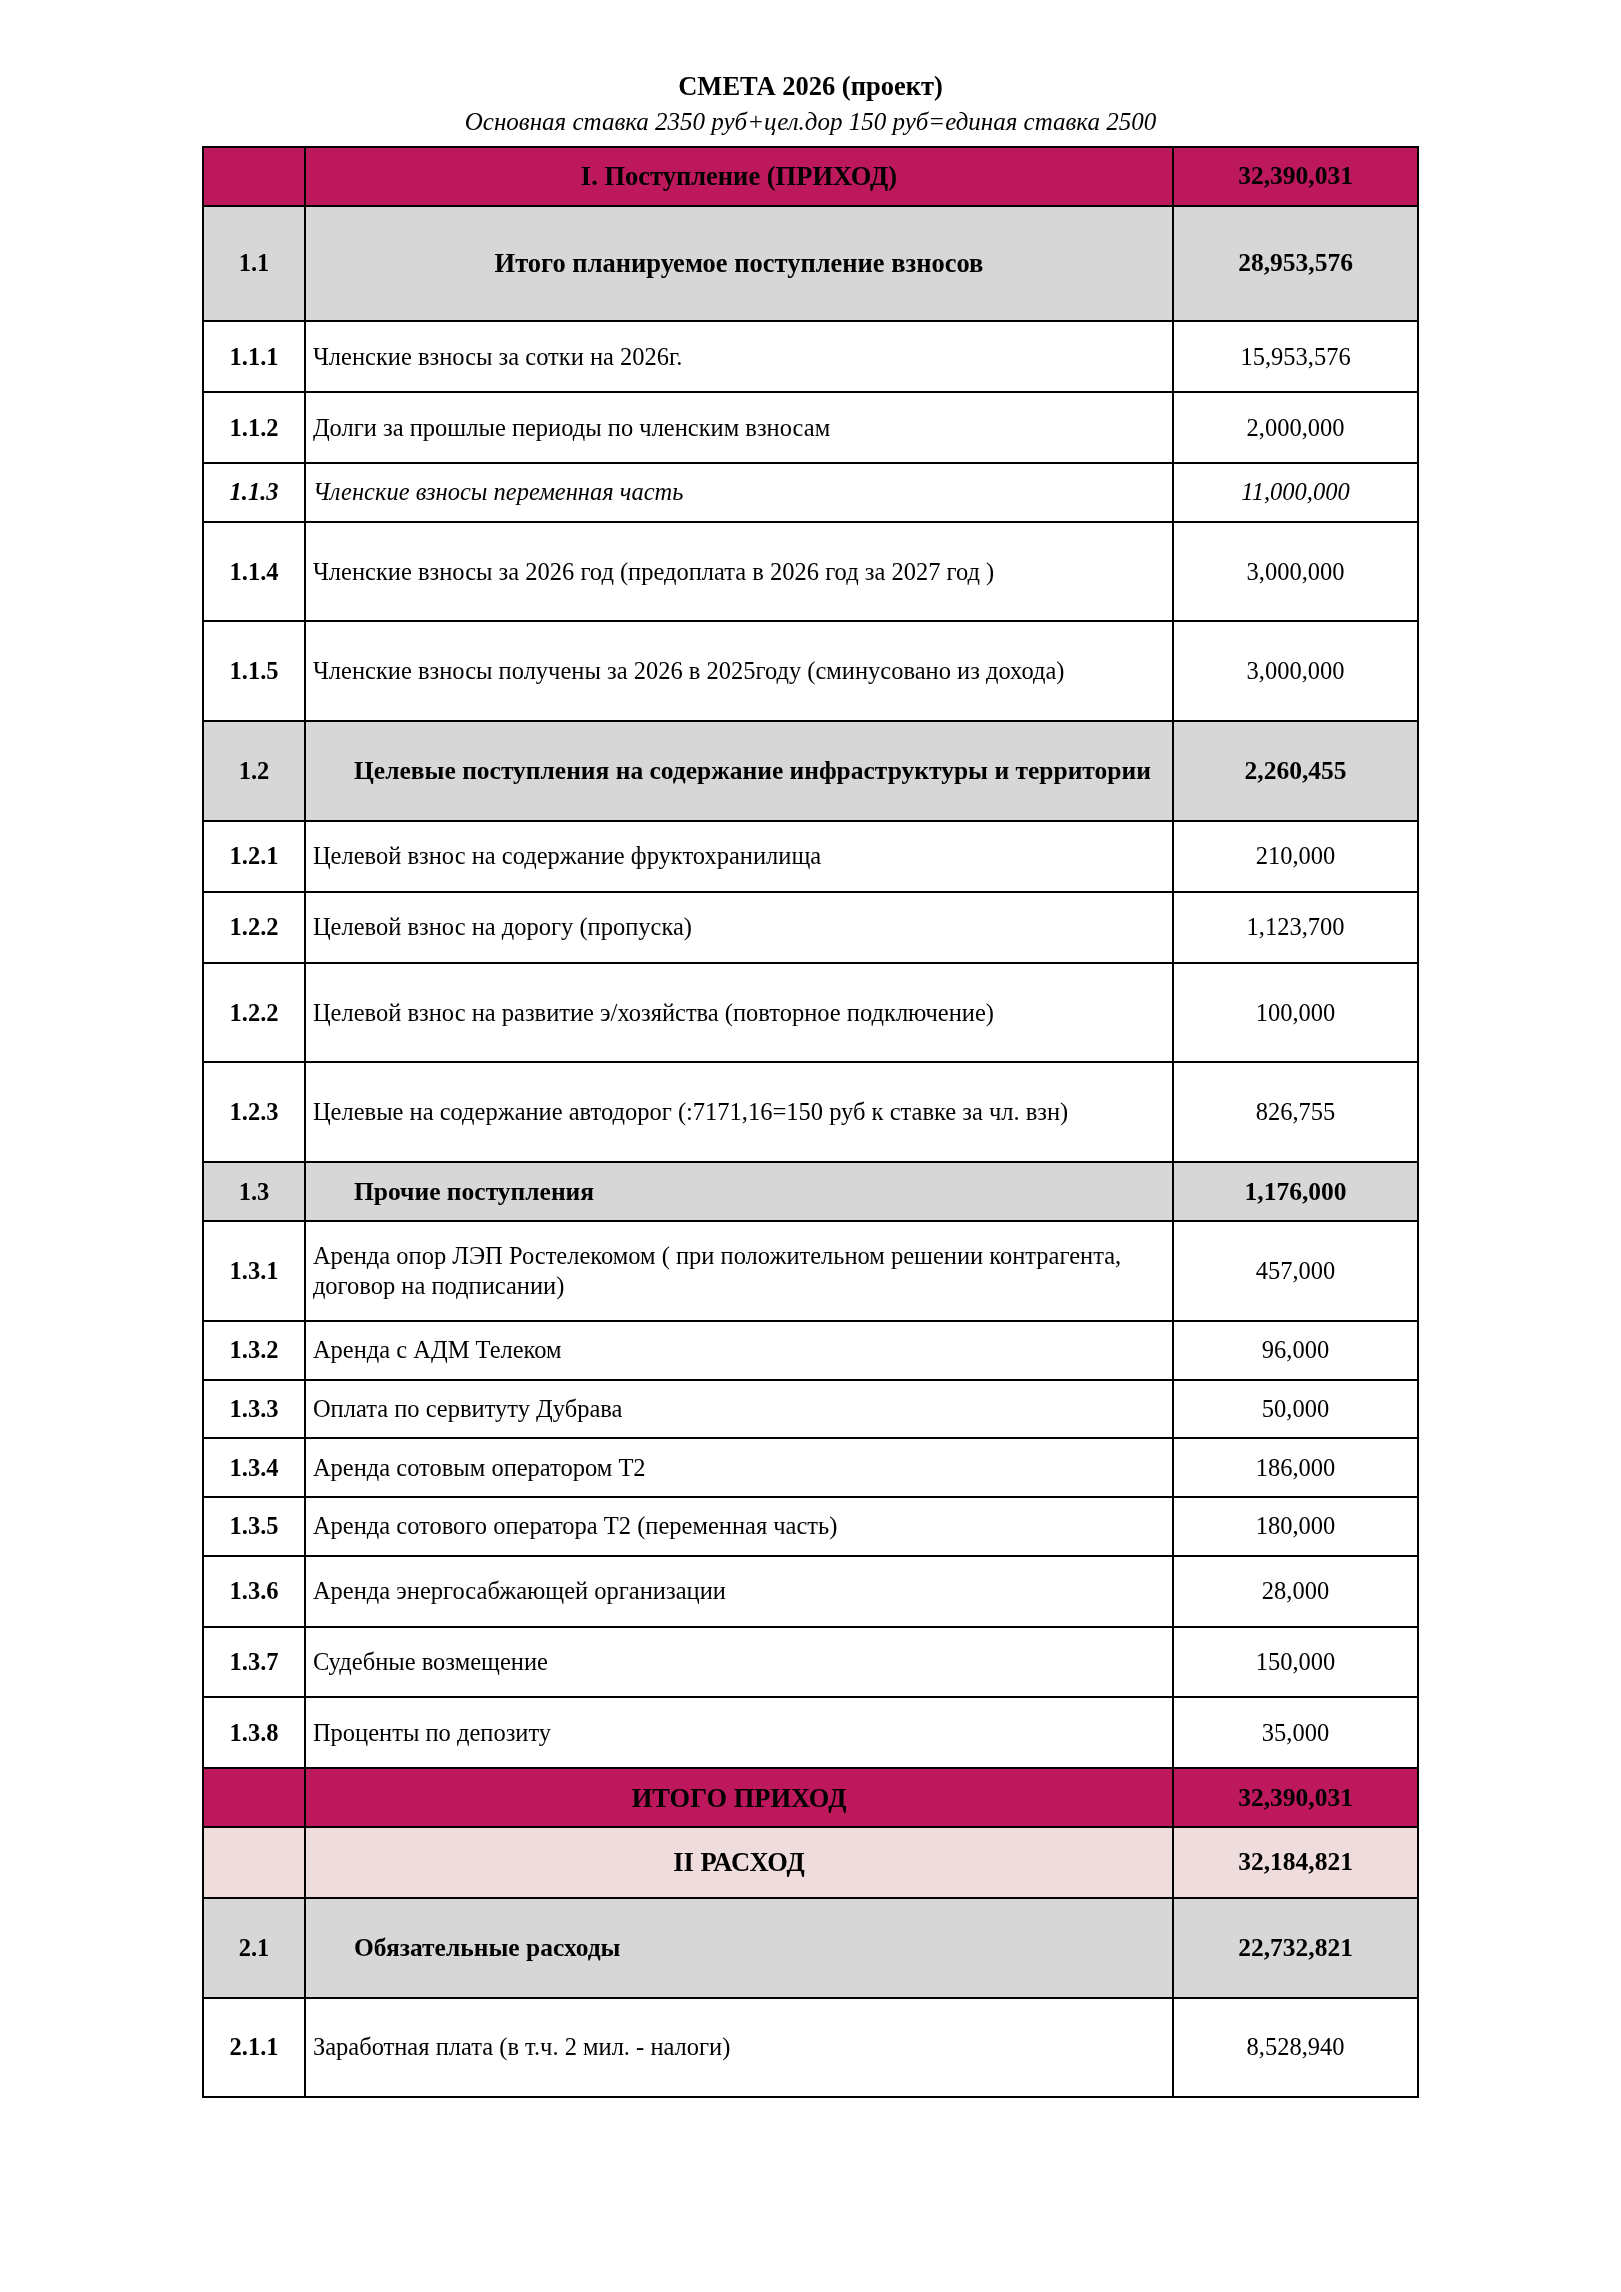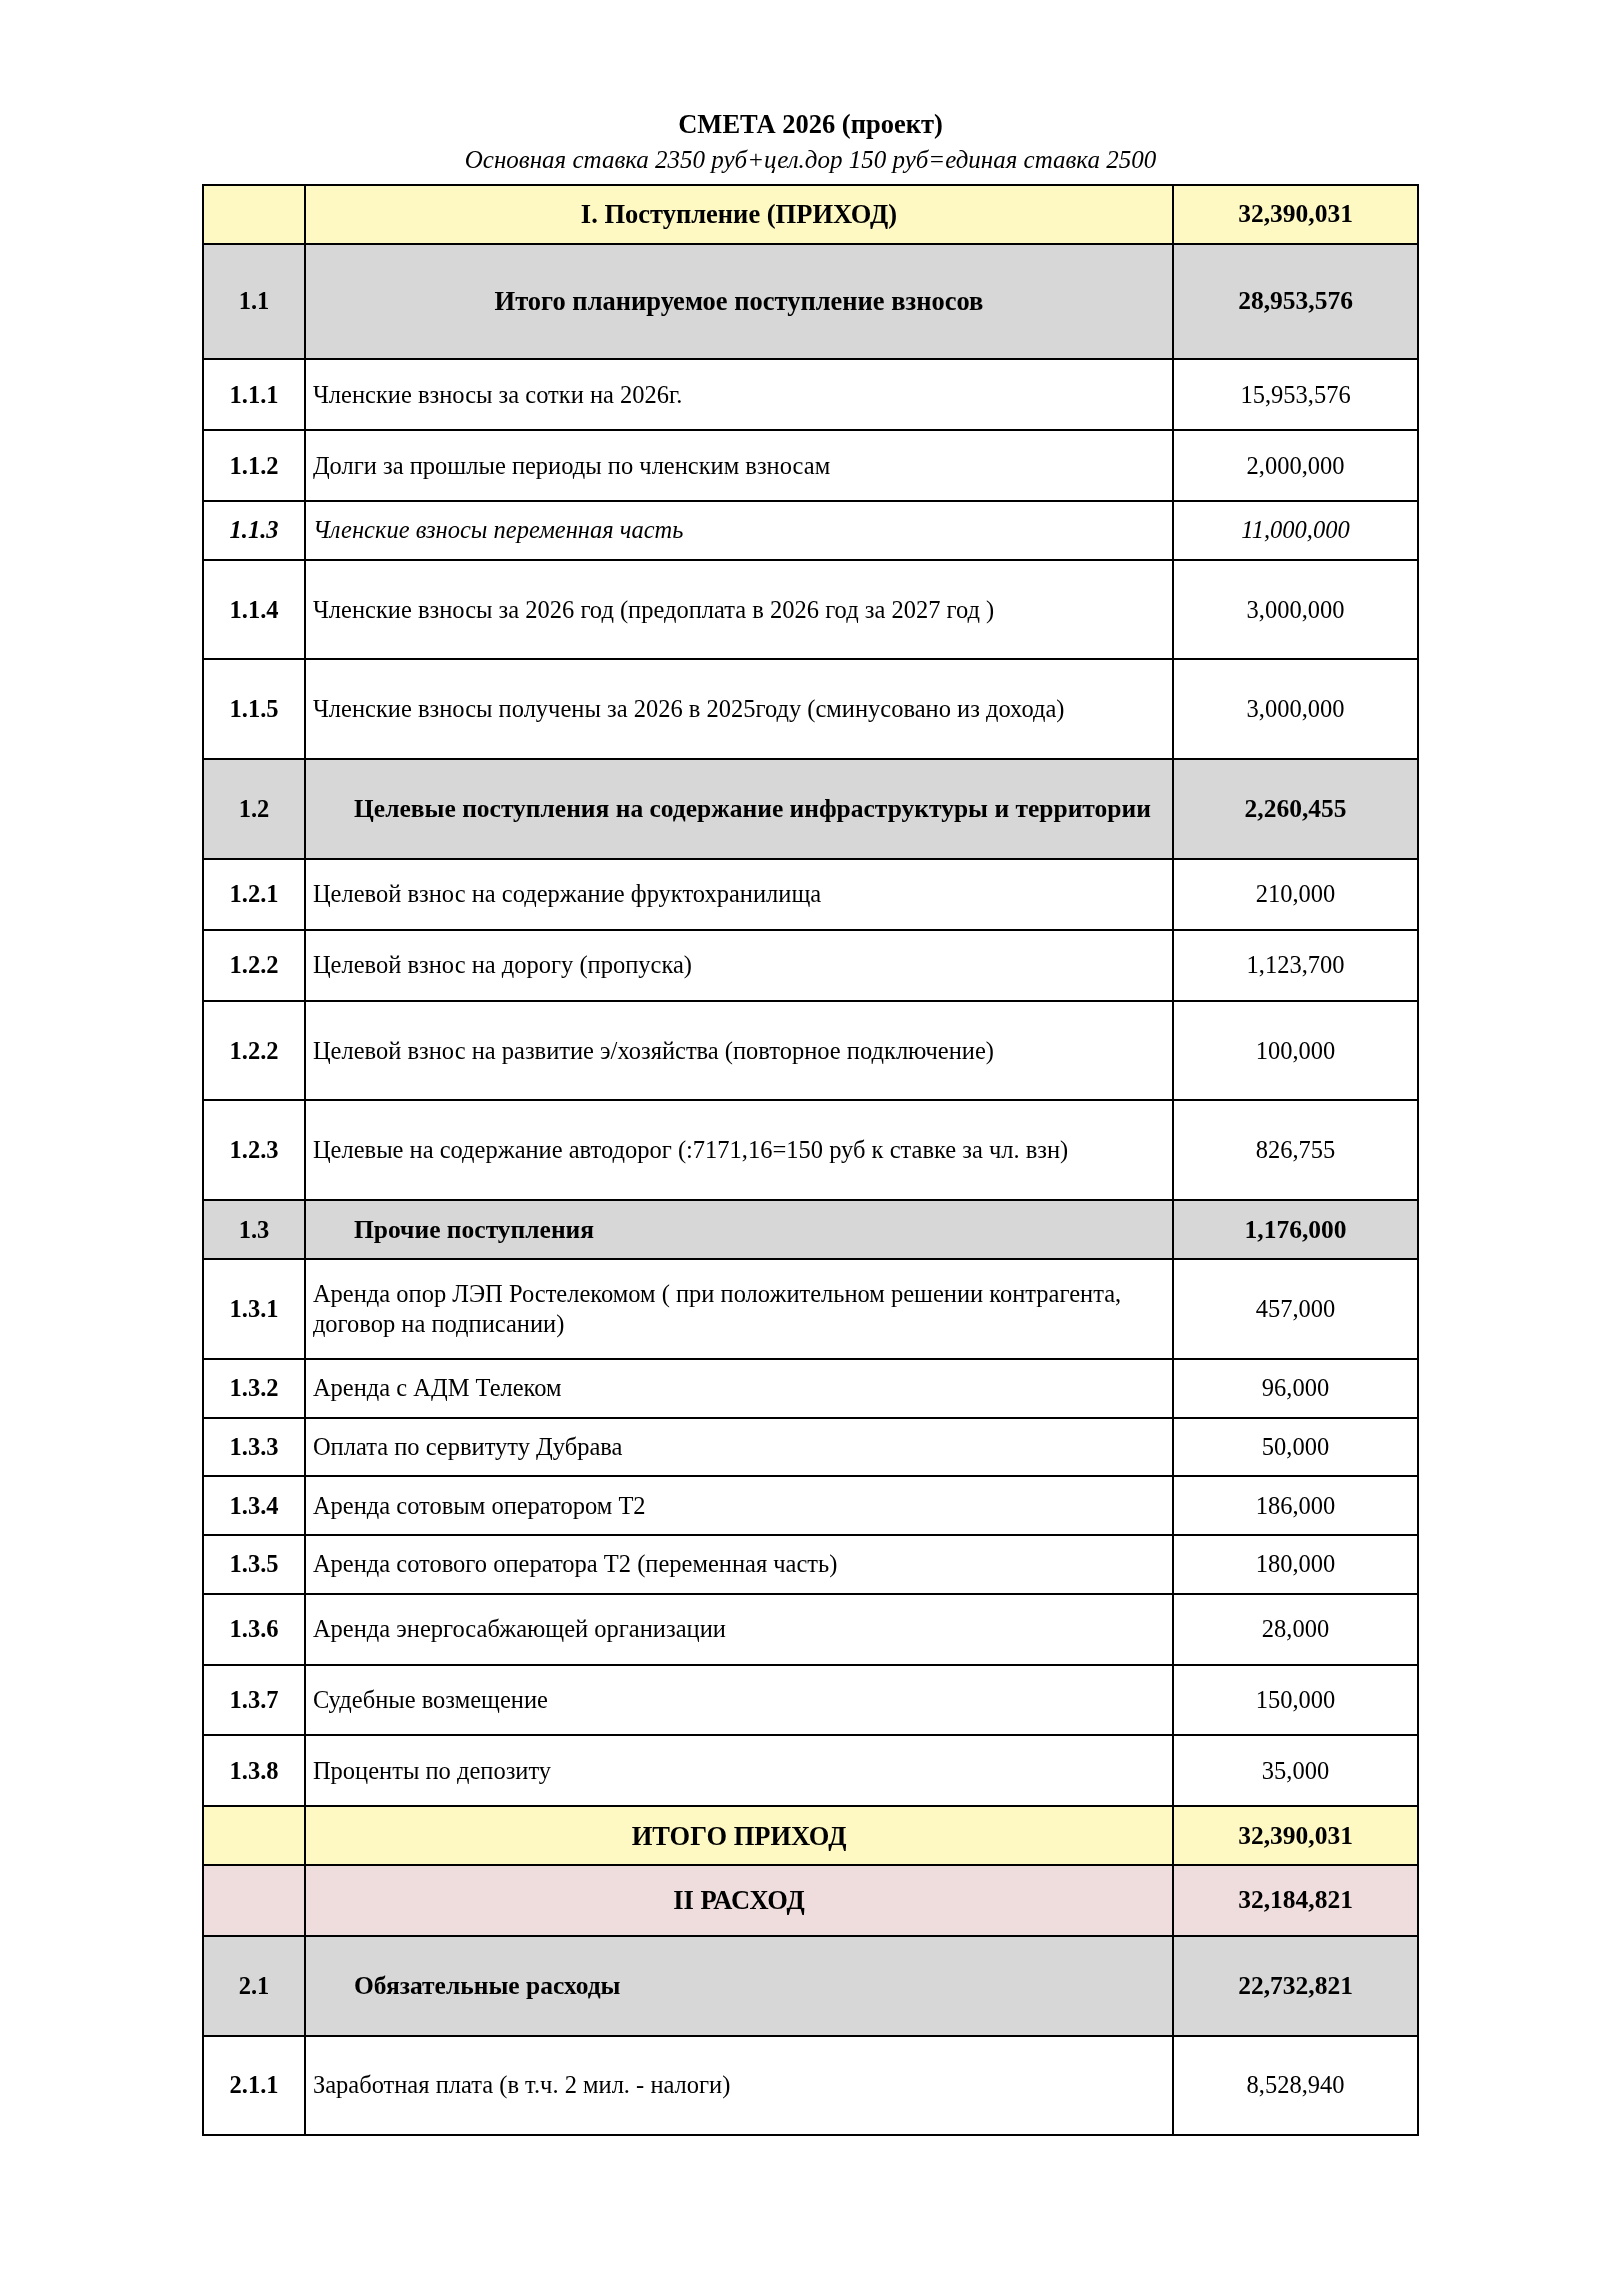--- a/index.html
+++ b/index.html
@@ -17,21 +17,21 @@
   }
   .page {
     width: 1621px;
     height: 2293px;
     box-sizing: border-box;
     padding: 0;
     position: relative;
   }
   .titles {
     text-align: center;
-    padding-top: 108px;
+    padding-top: 70px;
   }
   .doc-title {
     font-size: 26.5px;
     font-weight: bold;
     line-height: 33px;
     letter-spacing: 0px;
   }
   .doc-subtitle {
     font-size: 25px;
     font-weight: normal;
@@ -75,21 +75,21 @@
   tr.header td {
     font-weight: bold;
     text-align: center;
     height: 71px;
   }
   tr.header .cell-name { font-size: 27.4px; }
   tr.header .cell-num  { font-size: 24.5px; }
   tr.header .cell-val  { font-size: 25.5px; }
 
   
-  .sec-green { background: #fef9c3; }
+  .sec-green { background: #be185d; }
   .sec-gray  { background: #d7d7d7; }
   .sec-pink  { background: #efdcdc; padding-left: 20px; }
   .ital  { font-style: italic; }
 
   
   tr.band td.cell-name {
     text-align: center;
     font-weight: bold;
     font-size: 26.5px;
   }

